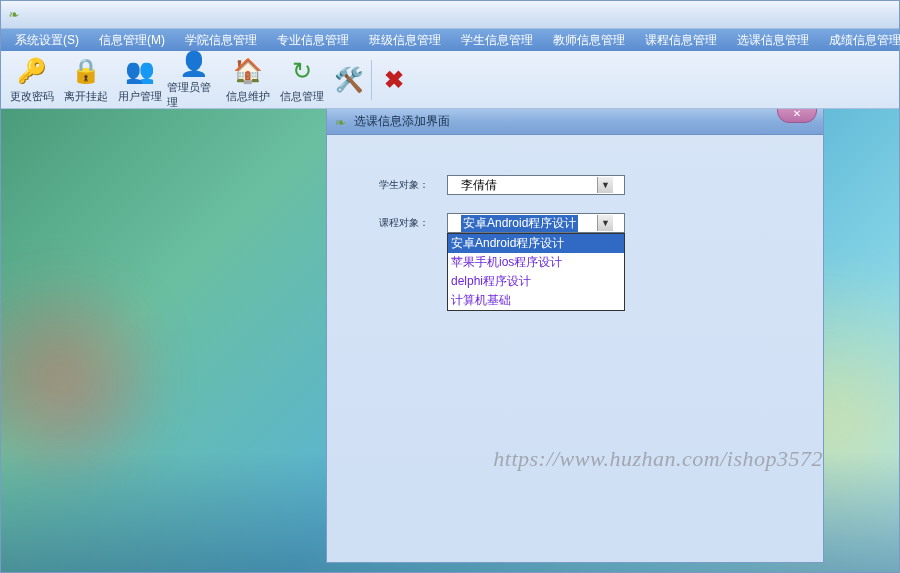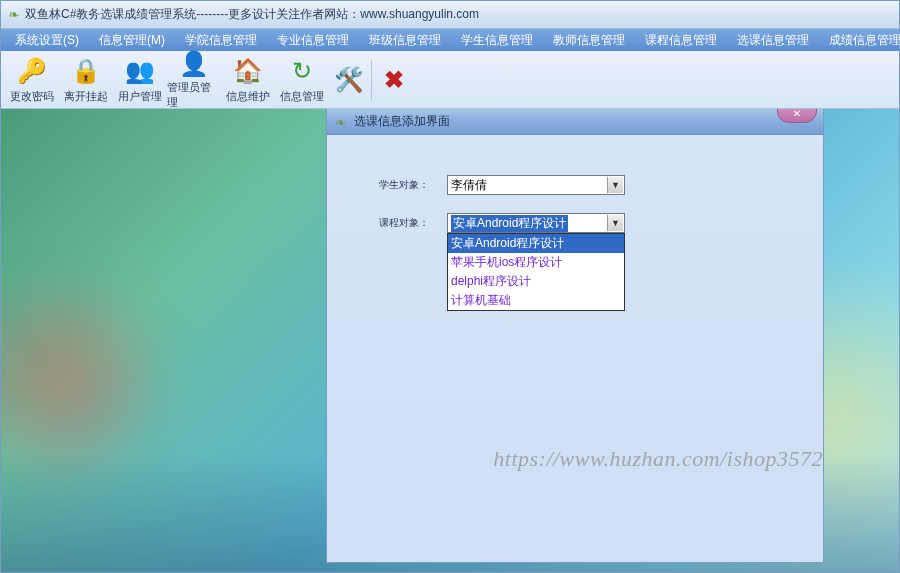--- a/index.html
+++ b/index.html
@@ -25,40 +25,39 @@
     .bg-blur3 { position: absolute; left: 0; bottom: -40px; width: 900px; height: 160px; background: linear-gradient(180deg, transparent 0%, rgba(40,90,120,0.6) 100%); }
     
     .dialog { position: absolute; left: 325px; top: 0px; width: 498px; height: 454px; background: linear-gradient(180deg, #d6e4f6 0%, #cfdff4 100%); border: 1px solid #7a9cc4; border-top: none; display: flex; flex-direction: column; }
     .dialog-titlebar { height: 26px; background: linear-gradient(180deg, #a8c6ea 0%, #88aede 50%, #7aa0d6 100%); border-bottom: 1px solid #6a90c4; display: flex; align-items: center; padding: 0 8px; font-size: 12px; color: #1a2f4a; position: relative; }
     .dialog-titlebar-icon { width: 14px; height: 14px; margin-right: 5px; }
     .dialog-close { position: absolute; right: 6px; top: -6px; width: 40px; height: 20px; background: linear-gradient(180deg, #d899c4 0%, #b870a8 100%); border-radius: 0 0 12px 12px; border: 1px solid #9a5890; cursor: pointer; display: flex; align-items: center; justify-content: center; color: #fff; font-size: 10px; }
     .dialog-body { flex: 1; padding: 40px 30px; }
     
     .form-row { display: flex; align-items: flex-start; margin-bottom: 18px; }
     .form-label { width: 90px; text-align: right; font-size: 10px; color: #2a3f5a; padding-top: 3px; padding-right: 18px; }
-    .form-select { width: 178px; height: 20px; border: 1px solid #6a7a8a; background: #fff; font-size: 12px; padding: 1px 3px; display: flex; align-items: center; justify-content: space-between; cursor: pointer; }
+    .form-select { width: 178px; height: 20px; border: 1px solid #6a7a8a; background: #fff; font-size: 12px; padding: 1px 13px; display: flex; align-items: center; justify-content: space-between; cursor: pointer; }
     .select-arrow { width: 16px; height: 16px; background: linear-gradient(180deg, #f0f0f0 0%, #d0d0d0 100%); border-left: 1px solid #999; display: flex; align-items: center; justify-content: center; font-size: 9px; color: #333; margin-right: -2px; }
     .select-highlighted { background: #316ac5; color: #fff; padding: 0 2px; }
     
     .dropdown-list { position: absolute; width: 178px; background: #fff; border: 1px solid #333; font-size: 12px; }
     .dropdown-item { padding: 1px 3px; cursor: pointer; color: #6d28d9; }
     .dropdown-item.selected { background: #316ac5; color: #fff; }
     
     .watermark { position: absolute; right: 76px; bottom: 100px; font-size: 22px; color: rgba(120,120,120,0.55); font-family: Georgia, serif; font-style: italic; pointer-events: none; letter-spacing: 0.5px; }
     
     .leaf-icon { color: #6b9b3a; font-size: 13px; }
   </style>
 </head>
 <body>
 
 <div class="window-frame">
 
   <div class="titlebar">
     <span class="titlebar-icon leaf-icon">❧</span>
-    <span>双鱼林C#教务选课成绩管理系统--------更多设计关注作者网站：www.shuangyulin.com</span>
   </div>
 
   <div class="menubar">
     <div class="menu-item">系统设置(S)</div>
     <div class="menu-item">信息管理(M)</div>
     <div class="menu-item">学院信息管理</div>
     <div class="menu-item">专业信息管理</div>
     <div class="menu-item">班级信息管理</div>
     <div class="menu-item">学生信息管理</div>
     <div class="menu-item">教师信息管理</div>

